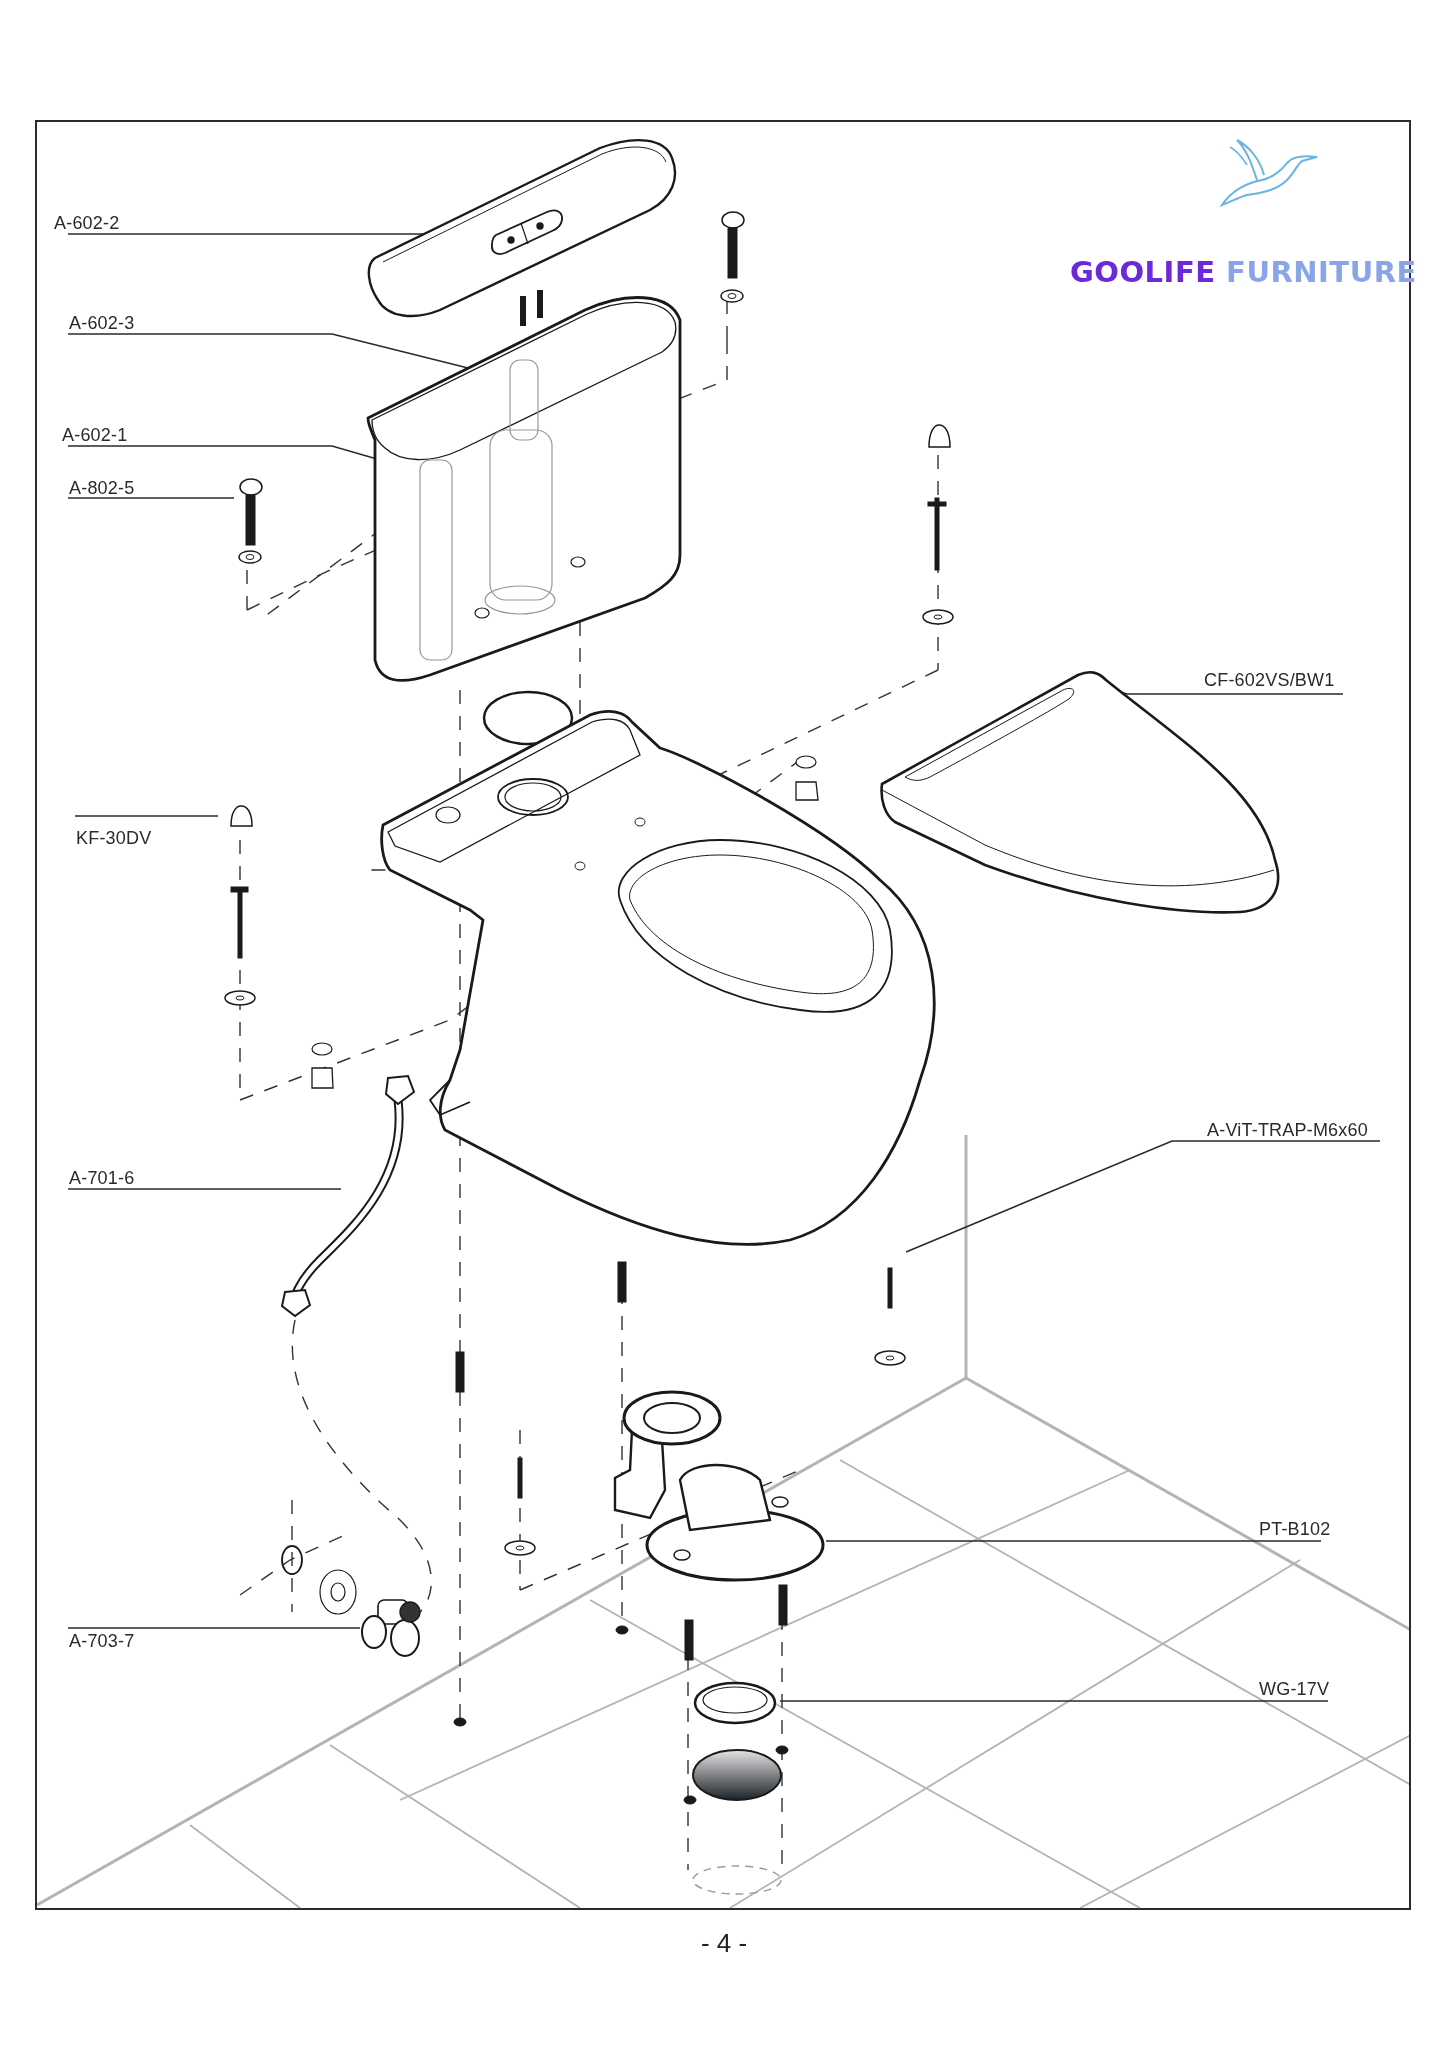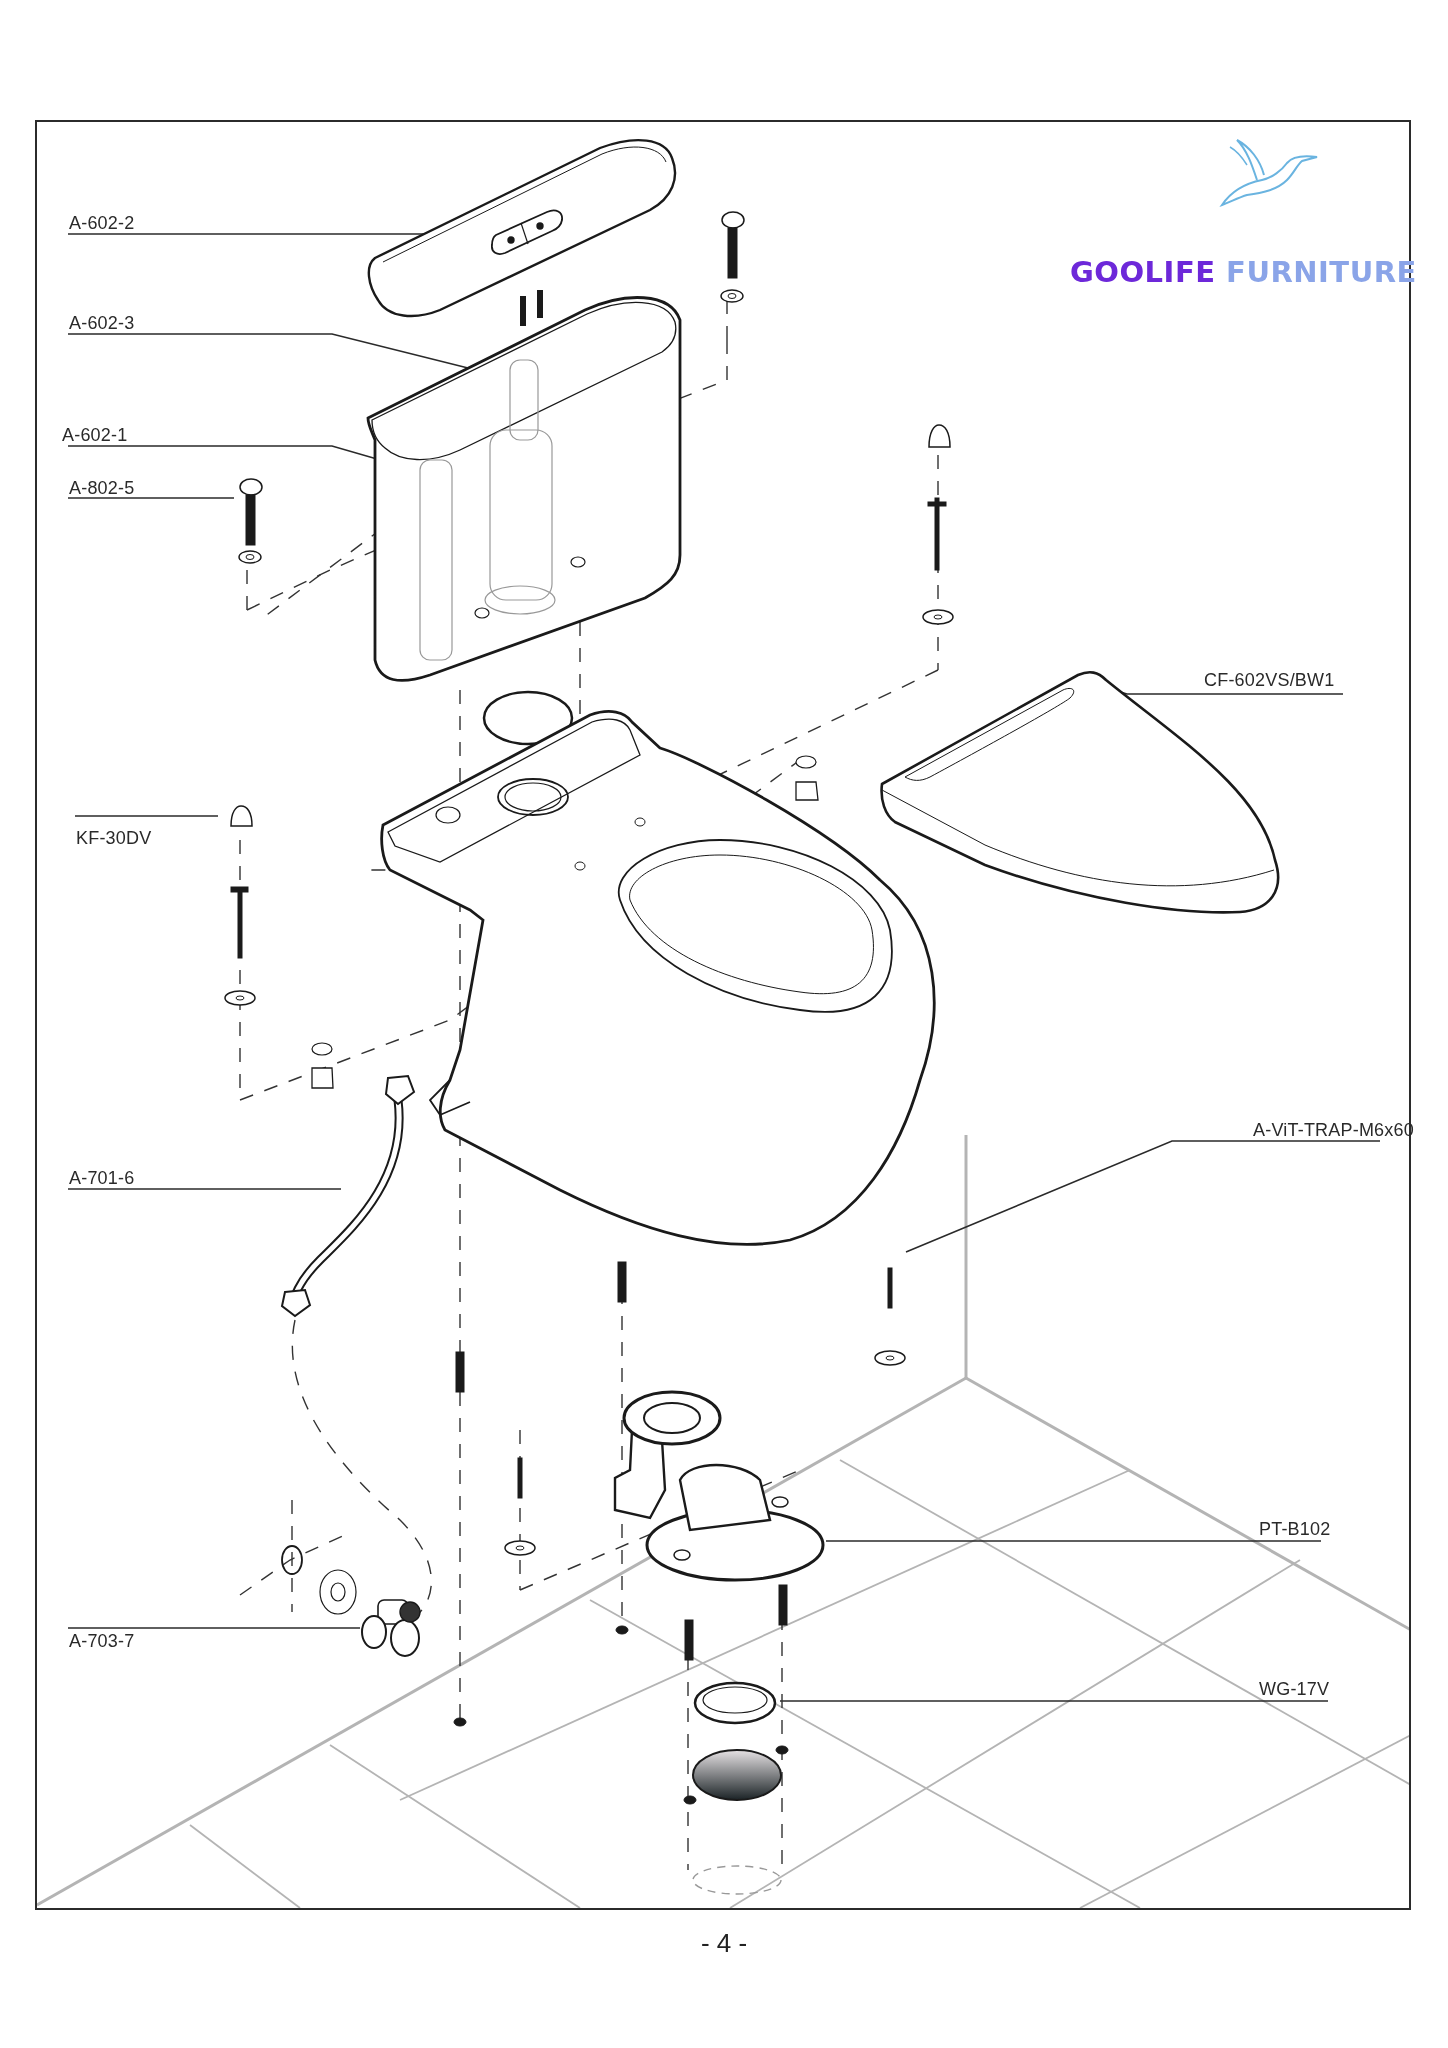--- a/index.html
+++ b/index.html
@@ -226,25 +226,25 @@
     <ellipse cx="292" cy="1560" rx="10" ry="14" fill="none" stroke-width="1.8"></ellipse>
     <ellipse cx="338" cy="1592" rx="18" ry="22" stroke-width="1.2"></ellipse>
     <ellipse cx="338" cy="1592" rx="7" ry="9" fill="none" stroke-width="1.2"></ellipse>
     <rect x="378" y="1600" width="30" height="24" rx="6" stroke-width="1.6"></rect>
     <ellipse cx="374" cy="1632" rx="12" ry="16" stroke-width="2"></ellipse>
     <ellipse cx="405" cy="1638" rx="14" ry="18" stroke-width="2"></ellipse>
     <ellipse cx="410" cy="1612" rx="10" ry="10" fill="#333" stroke-width="1.4"></ellipse>
   </g>
 </svg>
 
-<div class="part-label" style="left:69px; top:213px;">A-602-2</div>
+<div class="part-label" style="left:54px; top:213px;">A-602-2</div>
 <div class="part-label" style="left:69px; top:313px;">A-602-3</div>
 <div class="part-label" style="left:62px; top:425px;">A-602-1</div>
 <div class="part-label" style="left:69px; top:478px;">A-802-5</div>
 <div class="part-label" style="left:76px; top:828px;">KF-30DV</div>
 <div class="part-label" style="left:69px; top:1168px;">A-701-6</div>
 <div class="part-label" style="left:69px; top:1607px;margin-top:24px;">A-703-7</div>
 <div class="part-label" style="left:1204px; top:670px;">CF-602VS/BW1</div>
-<div class="part-label" style="left:1253px; top:1120px;">A-ViT-TRAP-M6x60</div>
+<div class="part-label" style="left:1207px; top:1120px;">A-ViT-TRAP-M6x60</div>
 <div class="part-label" style="left:1259px; top:1519px;">PT-B102</div>
 <div class="part-label" style="left:1259px; top:1679px;">WG-17V</div>
 
 <div class="page-number">- 4 -</div>
 
 </body></html>

